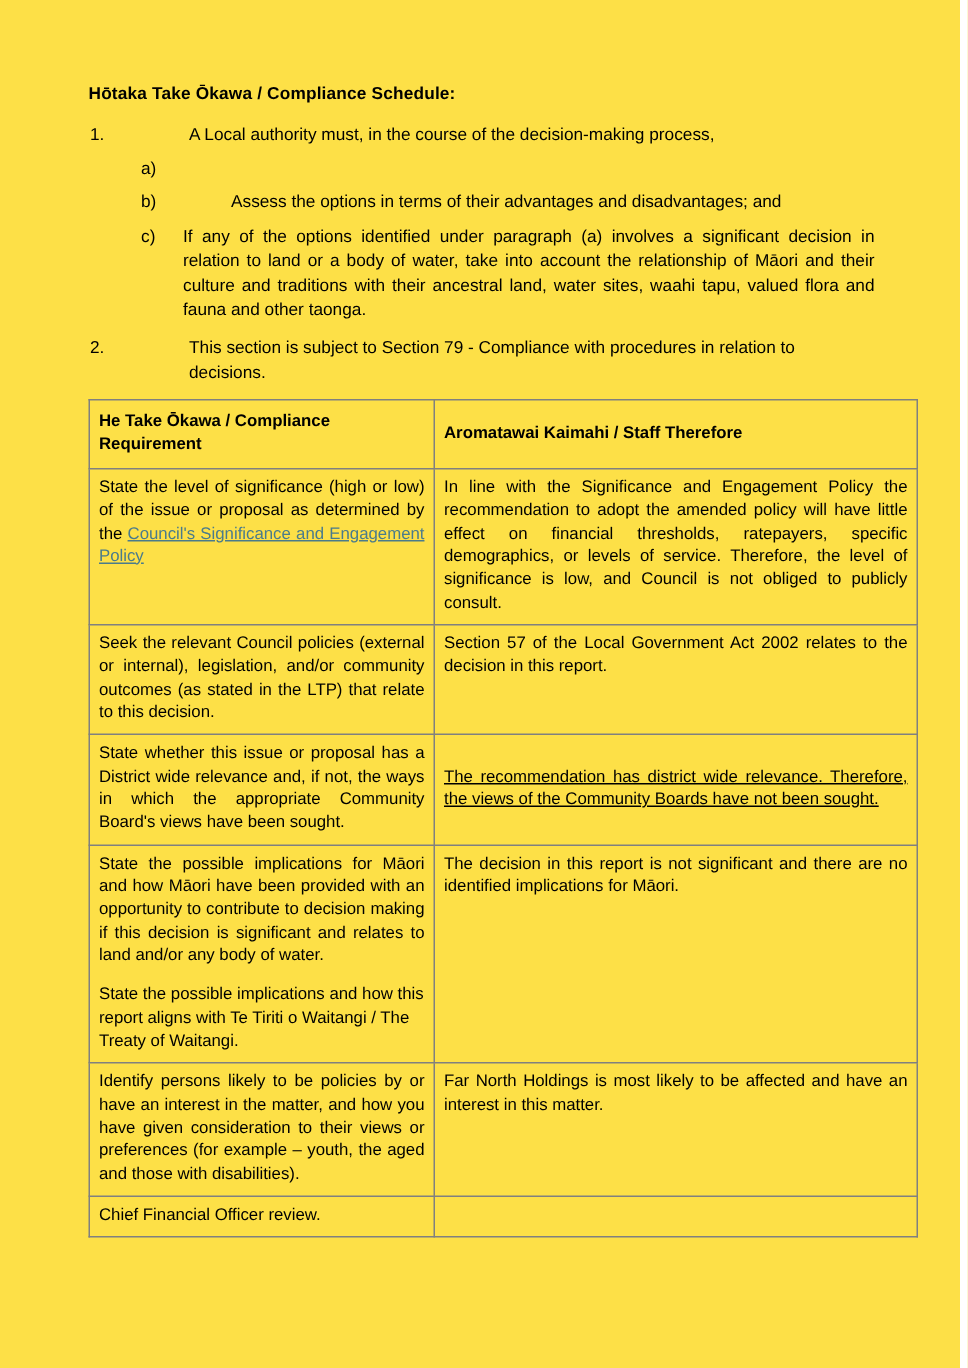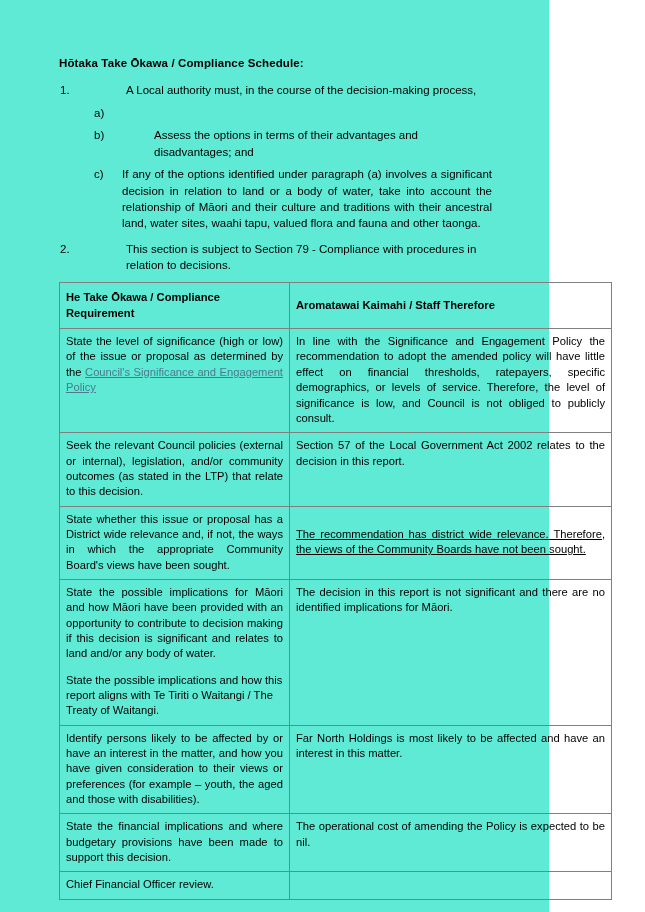--- a/index.html
+++ b/index.html
@@ -9,25 +9,25 @@
   }
   body {
     width: 645px;
     height: 912px;
     font-family: "Liberation Sans", sans-serif;
     color: #000000;
     -webkit-font-smoothing: antialiased;
   }
   .page {
     position: relative;
-    width: 549px;
+    width: 640px;
     height: 912px;
     box-sizing: border-box;
     padding: 56px 57px 0 59px;
-    background: #5eead4;
+    background: #fde047;
   }
 
   
   .doc-title {
     font-size: 11.5px;
     font-weight: bold;
     line-height: 1.32;
     margin: 0 0 10.5px 0;
     letter-spacing: 0.01em;
   }
@@ -160,28 +160,24 @@
 
       <tr>
         <td class="col-req">
           <p class="cell-p">State the possible implications for Māori and how Māori have been provided with an opportunity to contribute to decision making if this decision is significant and relates to land and/or any body of water.</p>
           <p class="cell-p no-justify">State the possible implications and how this report aligns with Te Tiriti o Waitangi / The Treaty of Waitangi.</p>
         </td>
         <td class="col-ass no-justify">The decision in this report is not significant and there are no identified implications for Māori.</td>
       </tr>
 
       <tr>
-        <td class="col-req">Identify persons likely to be affected by or have an interest in the matter, and how you have given consideration to their views or preferences (for example – youth, the aged and those with disabilities).</td>
+        <td class="col-req">Identify persons likely to be policies by or have an interest in the matter, and how you have given consideration to their views or preferences (for example – youth, the aged and those with disabilities).</td>
         <td class="col-ass no-justify">Far North Holdings is most likely to be affected and have an interest in this matter.</td>
       </tr>
 
-      <tr>
-        <td class="col-req">State the financial implications and where budgetary provisions have been made to support this decision.</td>
-        <td class="col-ass no-justify">The operational cost of amending the Policy is expected to be nil.</td>
-      </tr>
 
       <tr>
         <td class="col-req no-justify">Chief Financial Officer review.</td>
         <td class="col-ass"></td>
       </tr>
 
     </tbody>
   </table>
 
 </div>

